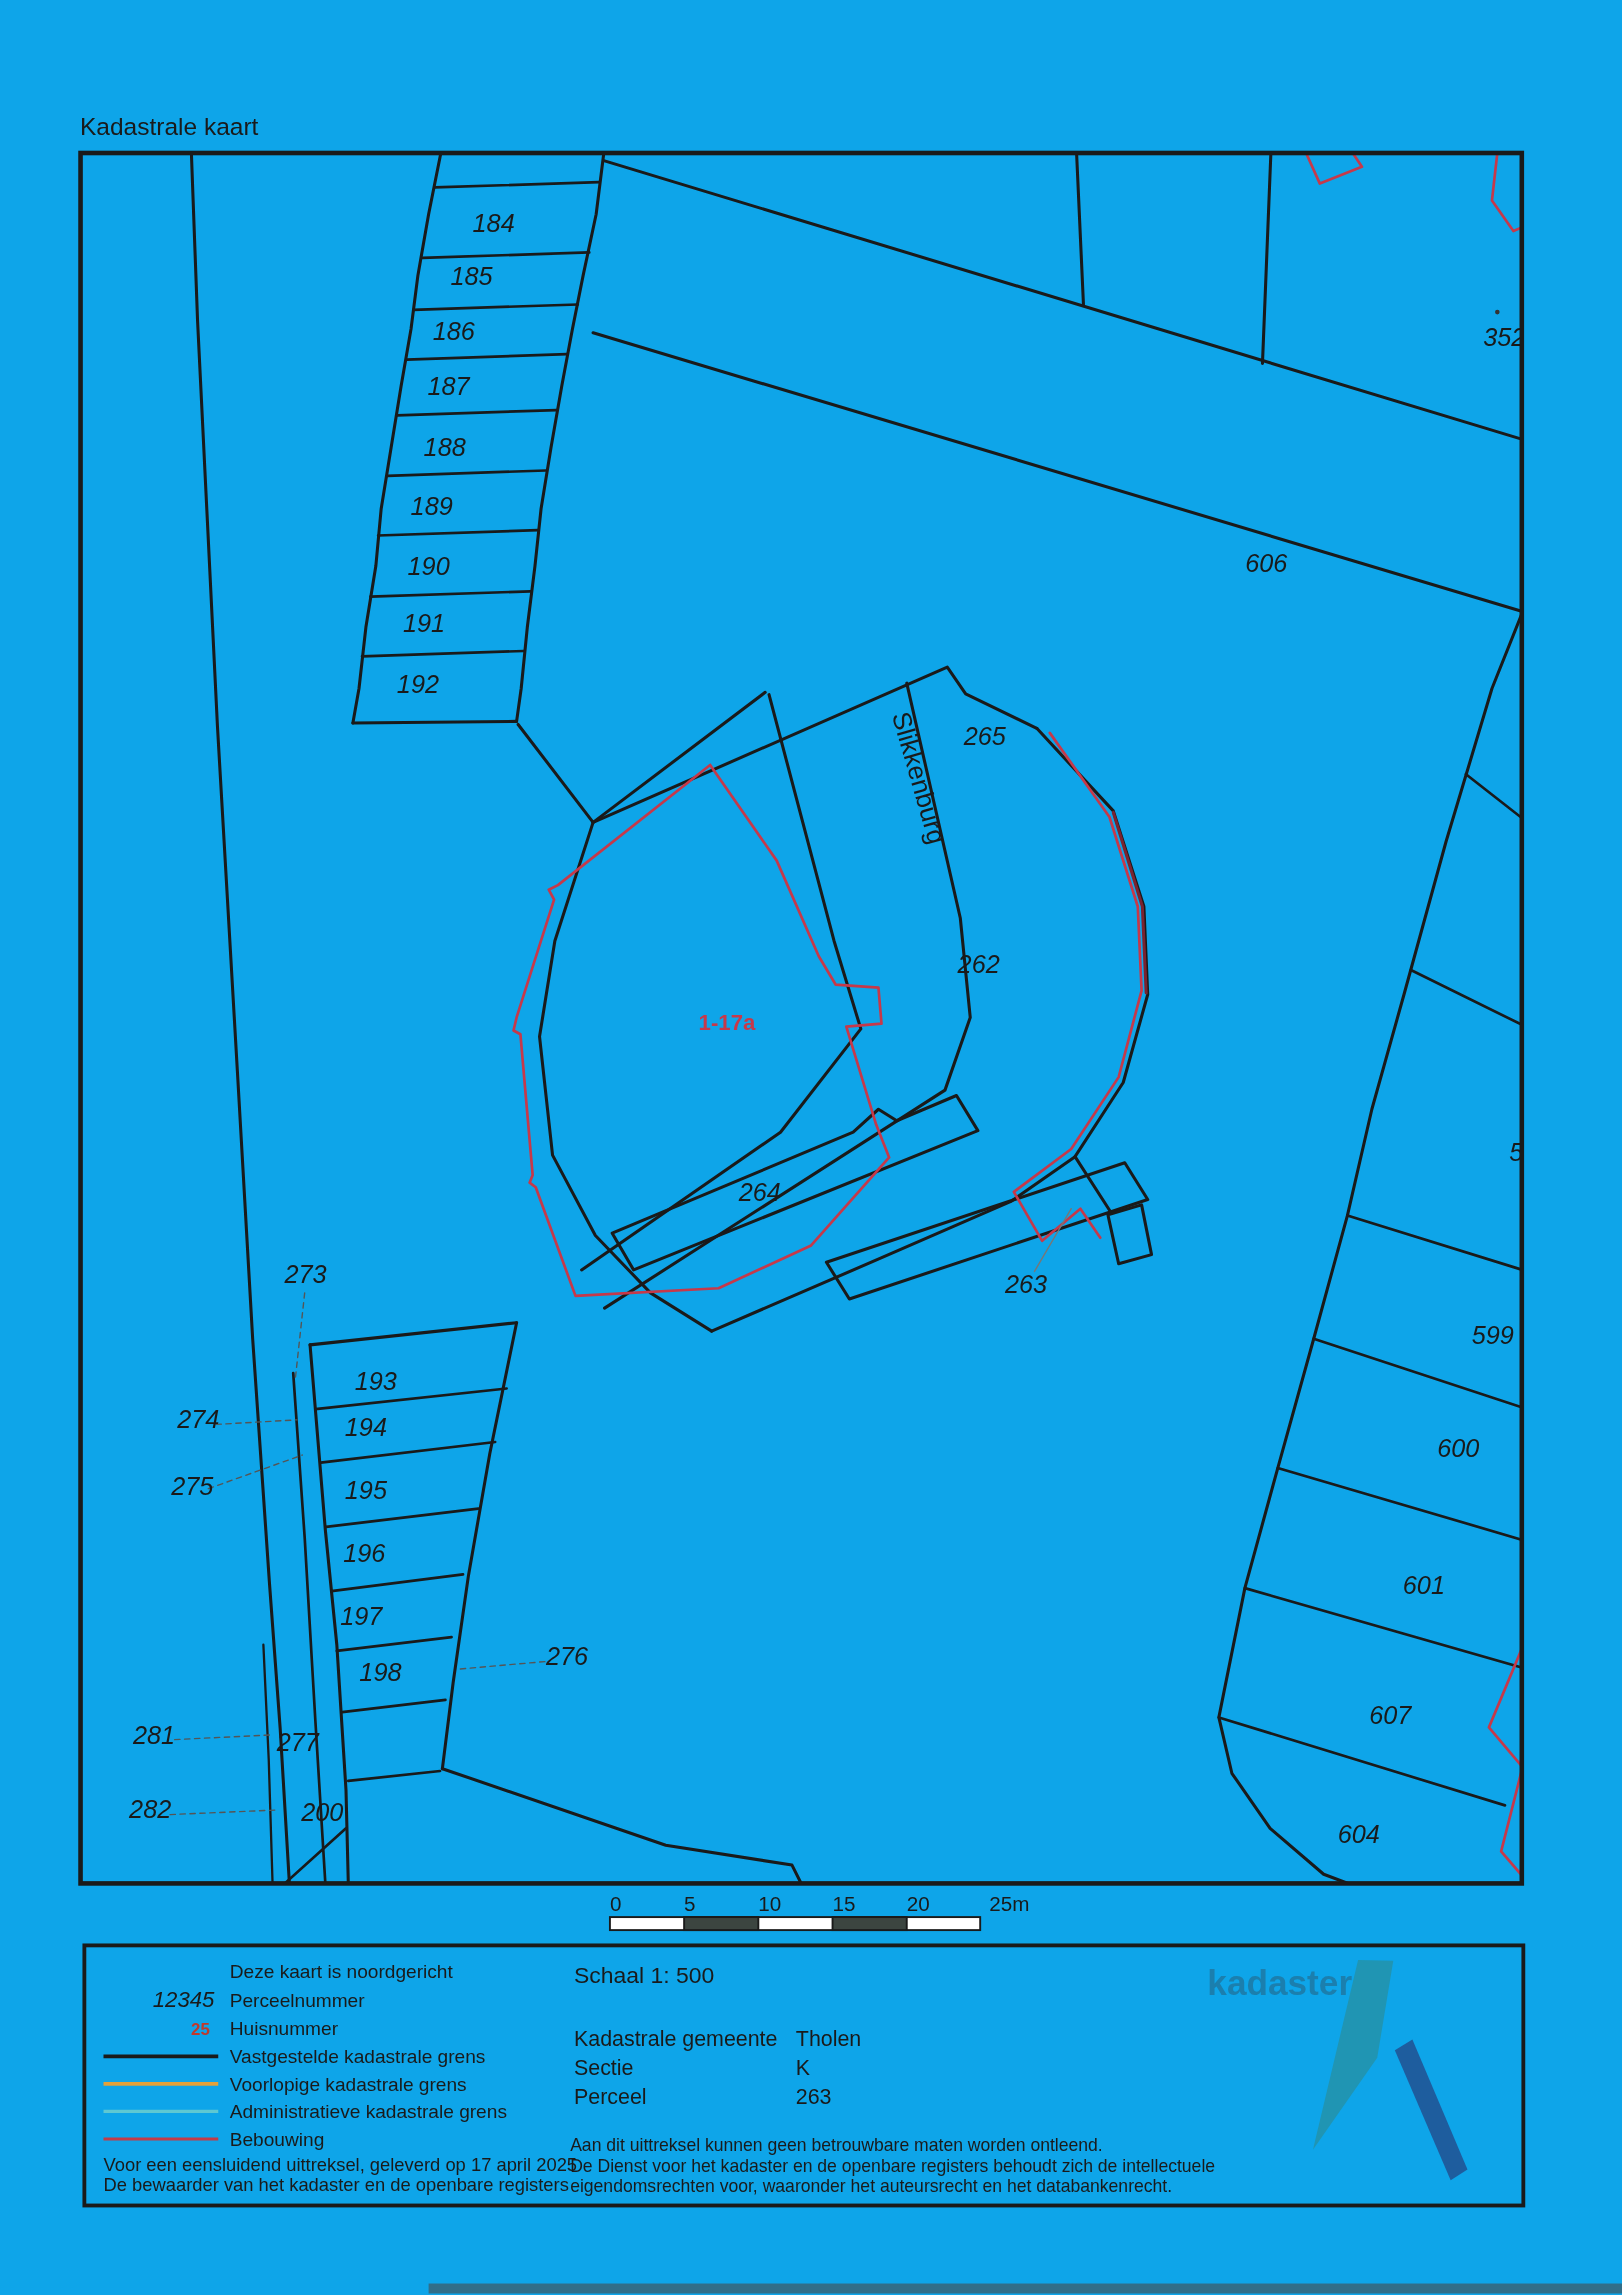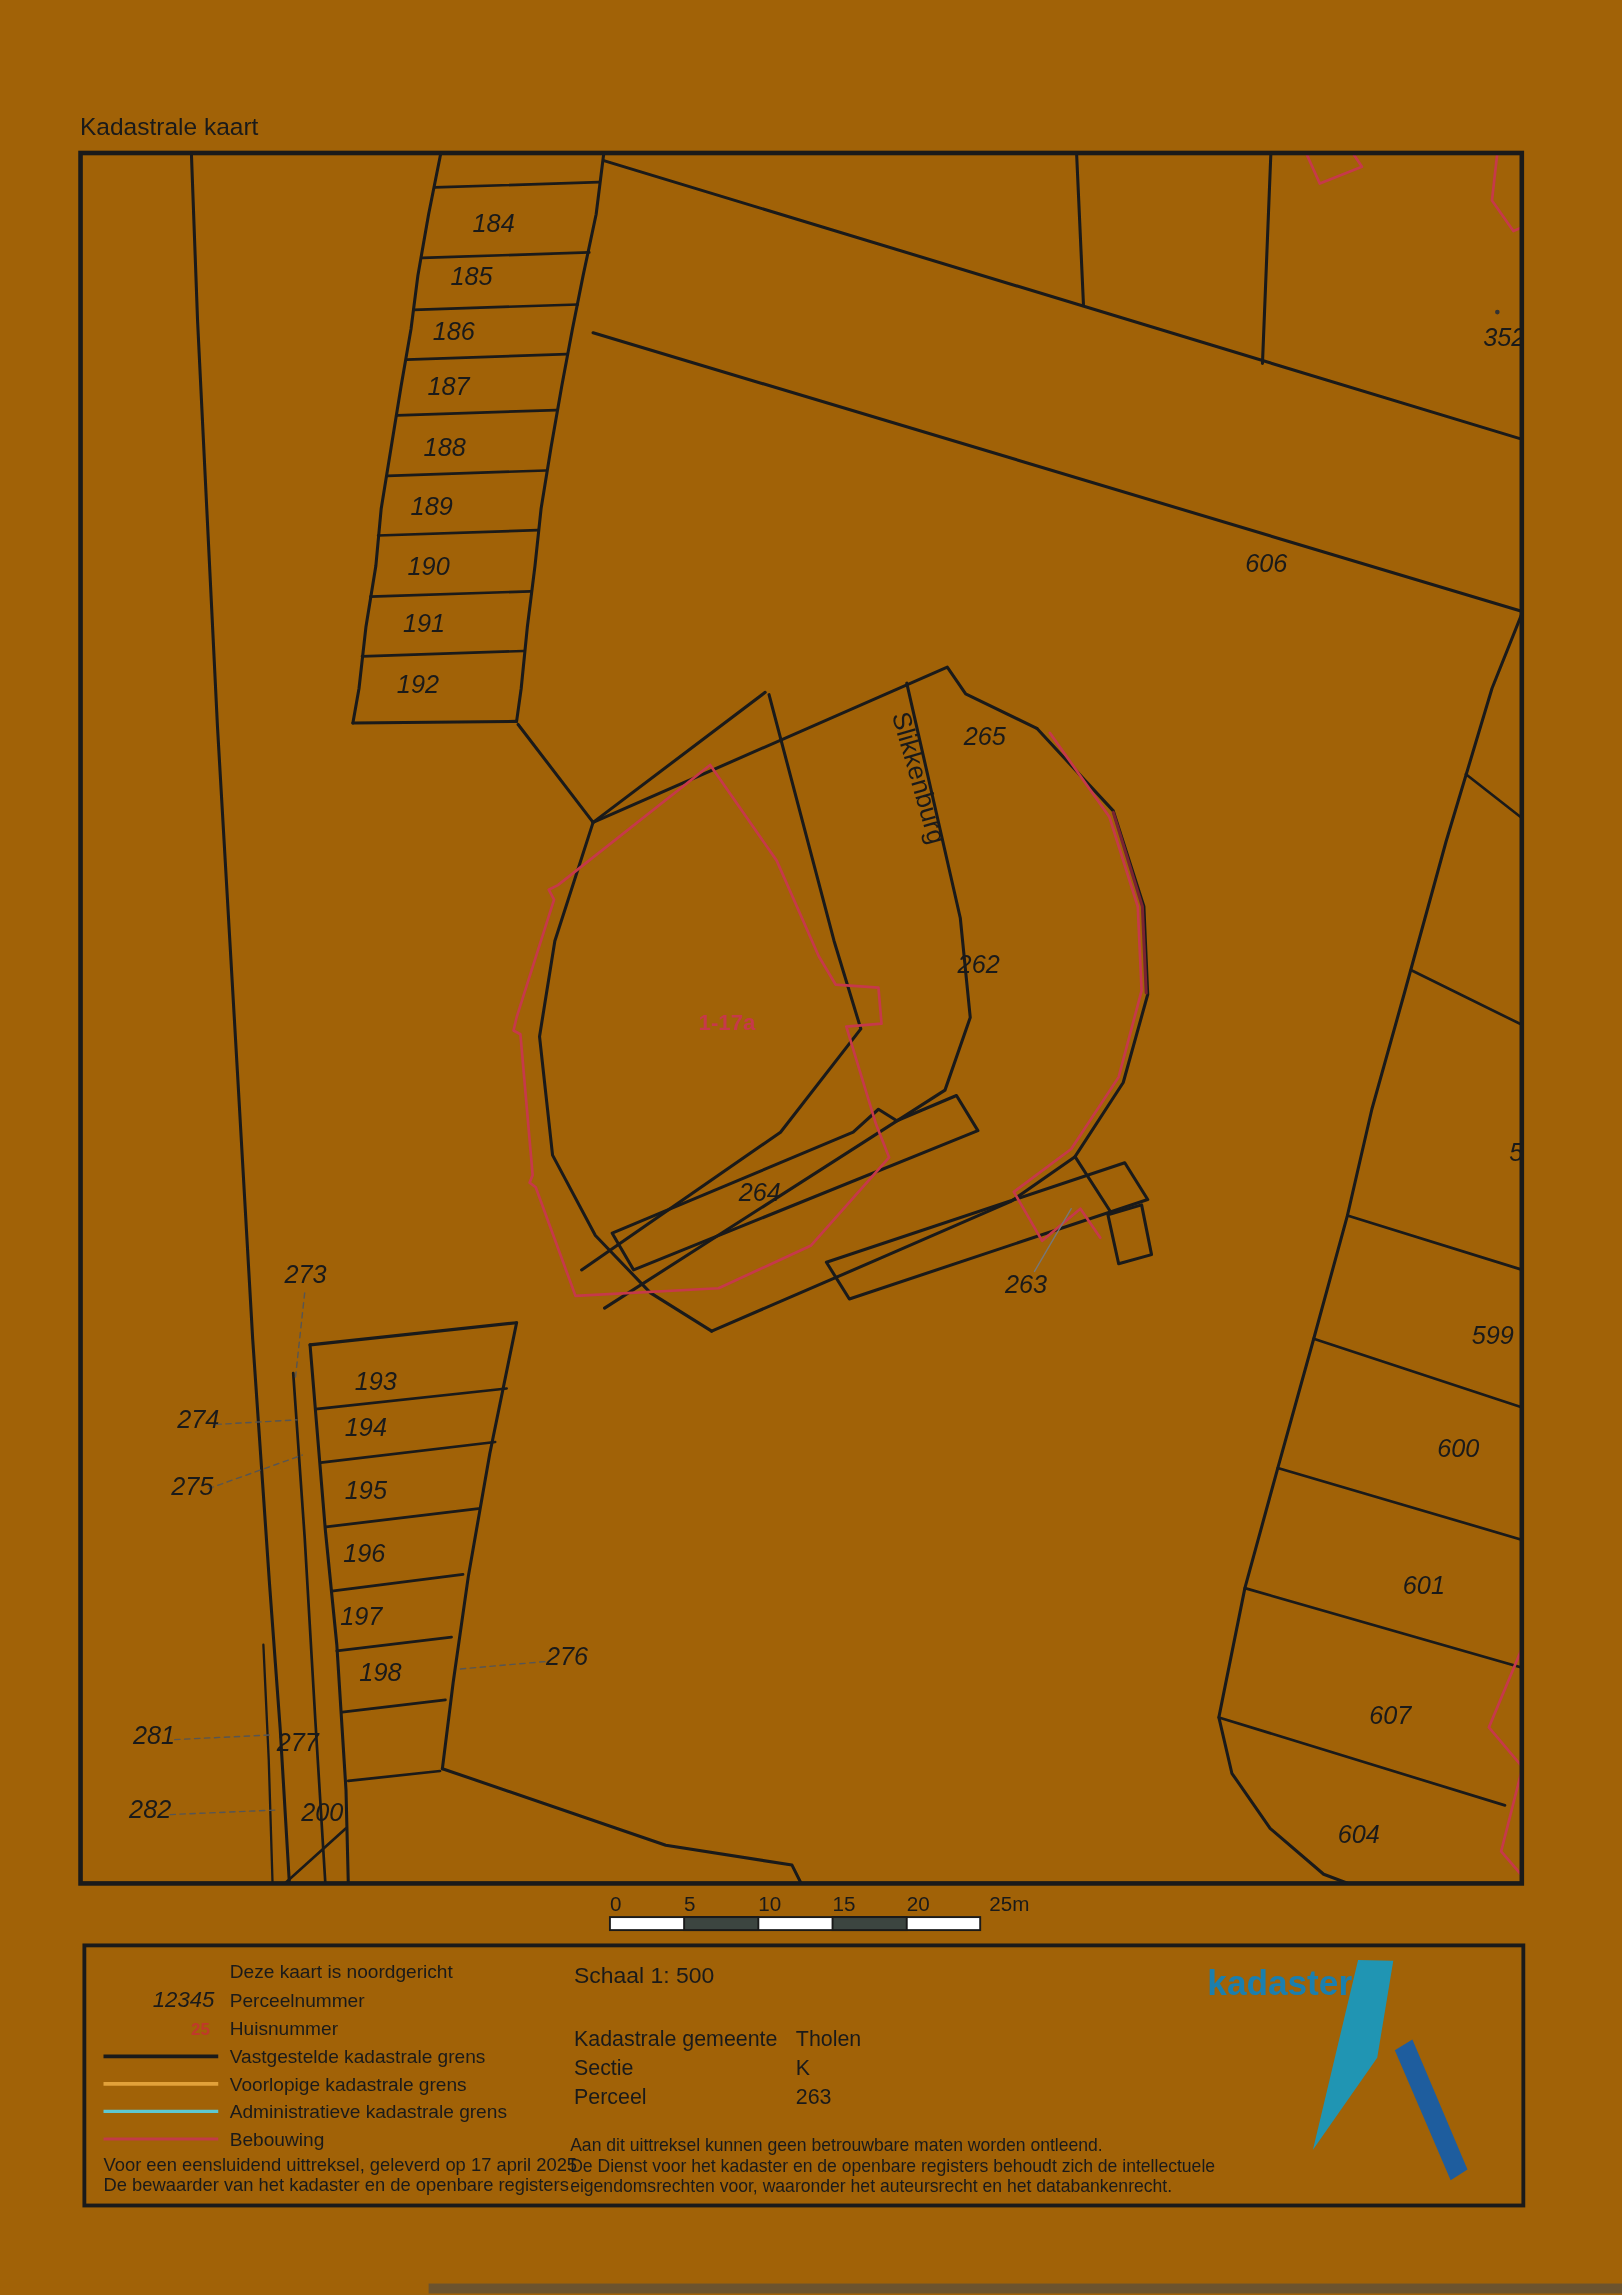--- a/index.html
+++ b/index.html
@@ -1,16 +1,16 @@
 <!DOCTYPE html>
 <html style="font-size:12.2px"><head>
 <meta charset="utf-8">
 <style>
   html,body{margin:0;padding:0;background:#e8e8e8;}
-  .page{position:relative;width:1623px;height:2295px;background:#a16207;overflow:hidden;
+  .page{position:relative;width:1623px;height:2295px;background:#0ea5e9;overflow:hidden;
         font-family:"Liberation Sans", sans-serif;}
   .doc-title{position:absolute;left:80px;top:113px;font-size:24.5px;color:#1a1a1a;
              font-family:"Liberation Sans", sans-serif;}
   svg{position:absolute;left:0;top:0;}
   text{font-family:"Liberation Sans", sans-serif;}
 </style>
 </head>
 <body>
 
 <div class="page">

